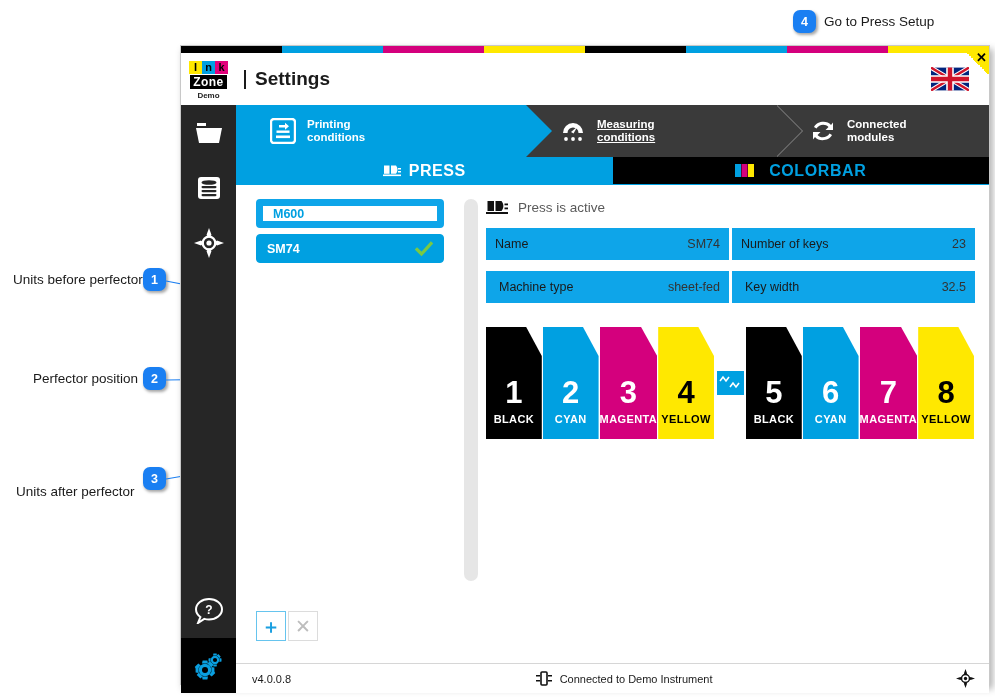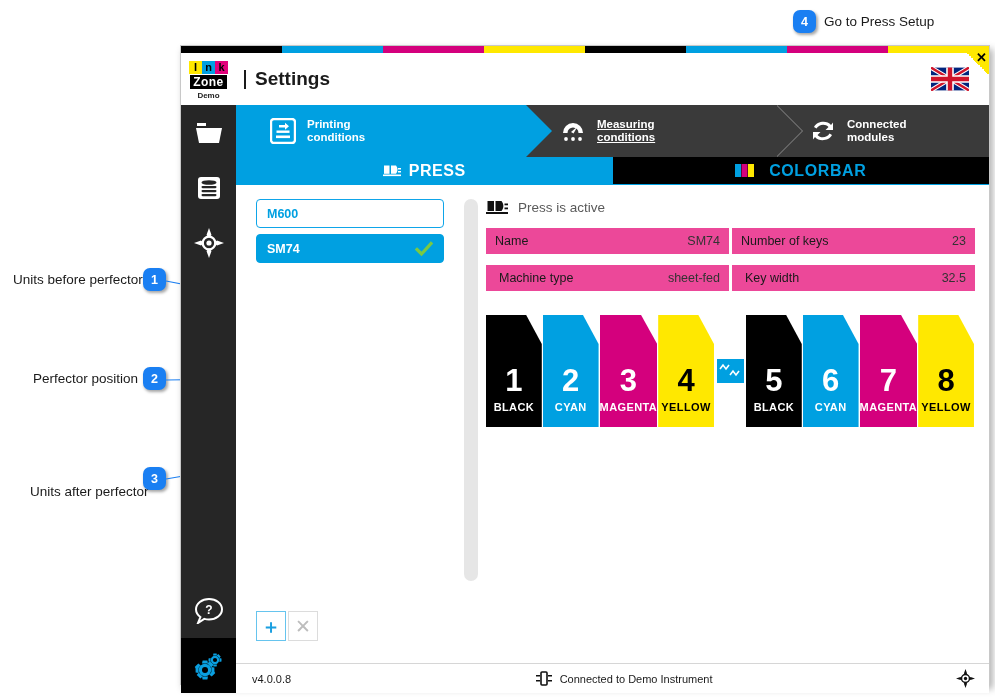--- a/index.html
+++ b/index.html
@@ -150,21 +150,21 @@
 
   
   #main { flex: 1 1 auto; display: flex; background: #ffffff; position: relative; }
 
   #left-pane { width: 220px; flex: 0 0 220px; padding: 14px 12px 0 20px; display: flex; flex-direction: column; }
   .press-item {
     height: 29px; border-radius: 4px;
     display: flex; align-items: center; padding: 0 10px;
     font-size: 12.5px; font-weight: bold; margin-bottom: 6px;
   }
-  .press-item.unselected { border: 1px solid #0ea5e9; color: #00a0e1; background: #ffffff; }
+  .press-item.unselected { border: 7px solid #0ea5e9; color: #00a0e1; background: #ffffff; }
   .press-item.selected { background: #00a0e1; color: #ffffff; border: 1px solid #00a0e1; }
   .press-item .name { flex: 1 1 auto; }
   .press-item .check { width: 18px; height: 18px; }
   #left-pane .grow { flex: 1 1 auto; }
   #left-buttons { display: flex; padding-bottom: 22px; }
   .sq-btn {
     width: 30px; height: 30px;
     display: flex; align-items: center; justify-content: center;
     font-size: 19px; line-height: 1; background: #ffffff;
   }
@@ -179,21 +179,21 @@
   #press-active { display: flex; align-items: center; margin-bottom: 12px; }
   #press-active .pa-icon { margin-right: 10px; display: flex; }
   #press-active .pa-text { font-size: 13.5px; color: #5a5a5a; }
 
   
   #info-table { display: flex; width: 100%; margin-bottom: 18px; }
   .info-col { flex: 1 1 0; }
   .info-col.right { margin-left: 3px; }
   .info-row {
     display: flex; align-items: center; justify-content: space-between;
-    height: 26px; padding: 0 9px; background: #ec4899; font-size: 12.5px; color: #1a1a1a;
+    height: 32px; padding: 0 9px; background: #0ea5e9; font-size: 12.5px; color: #1a1a1a;
   }
   .info-row + .info-row { margin-top: 11px; padding-left: 13px; }
   .info-row .val { color: #333; }
 
   
   #units { display: flex; align-items: flex-end; height: 118px; }
   .unit {
     width: 59px; height: 112px;
     position: relative;
     margin-right: 1px;
@@ -229,21 +229,21 @@
 <body>
 
 <div id="root">
 
   <div class="callout-label" style="left:13px; top:272px;">Units before perfector</div>
   <div class="badge" style="left:143px; top:268px;">1</div>
 
   <div class="callout-label" style="left:33px; top:371px;">Perfector position</div>
   <div class="badge" style="left:143px; top:367px;">2</div>
 
-  <div class="callout-label" style="left:30px; top:471px;margin-top:13px;">Units after perfector</div>
+  <div class="callout-label" style="left:16px; top:471px;margin-top:13px;">Units after perfector</div>
   <div class="badge" style="left:143px; top:467px;">3</div>
 
   <div class="badge" style="left:793px; top:10px;">4</div>
   <div class="callout-label" style="left:824px; top:14px;">Go to Press Setup</div>
 
   <svg class="leader" style="left:0; top:0; width:995px; height:697px;">
     <line x1="166" y1="281" x2="497" y2="345"></line>
     <line x1="166" y1="380" x2="745" y2="372"></line>
     <line x1="166" y1="479" x2="845" y2="362"></line>
   </svg>

